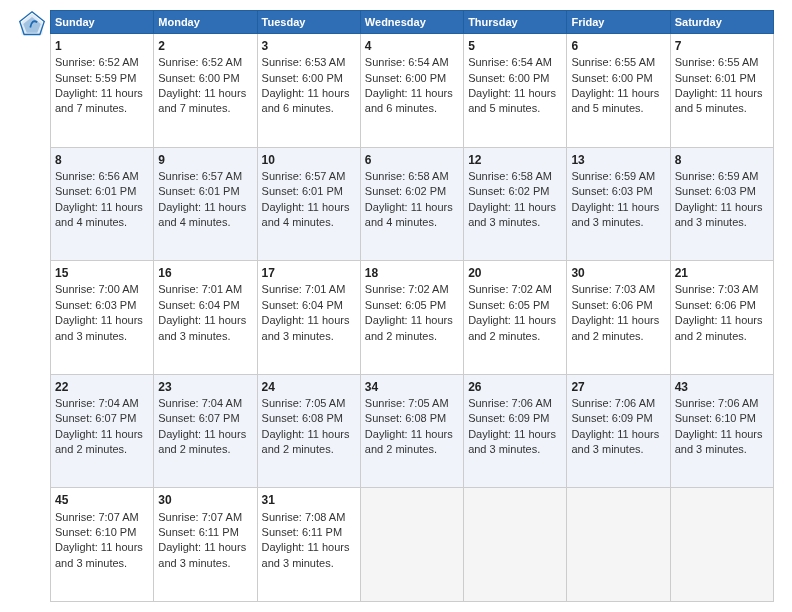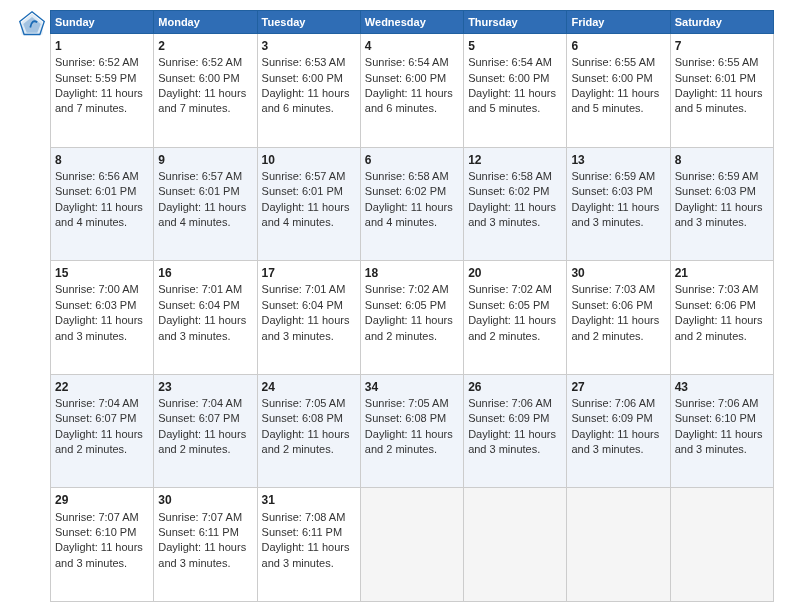--- a/index.html
+++ b/index.html
@@ -170,21 +170,21 @@
         <tr>
           <td><span class="day-num">22</span><span class="cell-text">Sunrise: 7:04 AM<br>Sunset: 6:07 PM<br>Daylight: 11 hours and 2 minutes.</span></td>
           <td><span class="day-num">23</span><span class="cell-text">Sunrise: 7:04 AM<br>Sunset: 6:07 PM<br>Daylight: 11 hours and 2 minutes.</span></td>
           <td><span class="day-num">24</span><span class="cell-text">Sunrise: 7:05 AM<br>Sunset: 6:08 PM<br>Daylight: 11 hours and 2 minutes.</span></td>
           <td><span class="day-num">34</span><span class="cell-text">Sunrise: 7:05 AM<br>Sunset: 6:08 PM<br>Daylight: 11 hours and 2 minutes.</span></td>
           <td><span class="day-num">26</span><span class="cell-text">Sunrise: 7:06 AM<br>Sunset: 6:09 PM<br>Daylight: 11 hours and 3 minutes.</span></td>
           <td><span class="day-num">27</span><span class="cell-text">Sunrise: 7:06 AM<br>Sunset: 6:09 PM<br>Daylight: 11 hours and 3 minutes.</span></td>
           <td><span class="day-num">43</span><span class="cell-text">Sunrise: 7:06 AM<br>Sunset: 6:10 PM<br>Daylight: 11 hours and 3 minutes.</span></td>
         </tr>
         <tr>
-          <td><span class="day-num">29</span><span class="cell-text">Sunrise: 7:07 AM<br>Sunset: 6:10 PM<br>Daylight: 11 hours and 3 minutes.</span></td>
+          <td><span class="day-num">45</span><span class="cell-text">Sunrise: 7:07 AM<br>Sunset: 6:10 PM<br>Daylight: 11 hours and 3 minutes.</span></td>
           <td><span class="day-num">30</span><span class="cell-text">Sunrise: 7:07 AM<br>Sunset: 6:11 PM<br>Daylight: 11 hours and 3 minutes.</span></td>
           <td><span class="day-num">31</span><span class="cell-text">Sunrise: 7:08 AM<br>Sunset: 6:11 PM<br>Daylight: 11 hours and 3 minutes.</span></td>
           <td class="empty"></td>
           <td class="empty"></td>
           <td class="empty"></td>
           <td class="empty"></td>
         </tr>
       </tbody>
   </table>
 </div>

